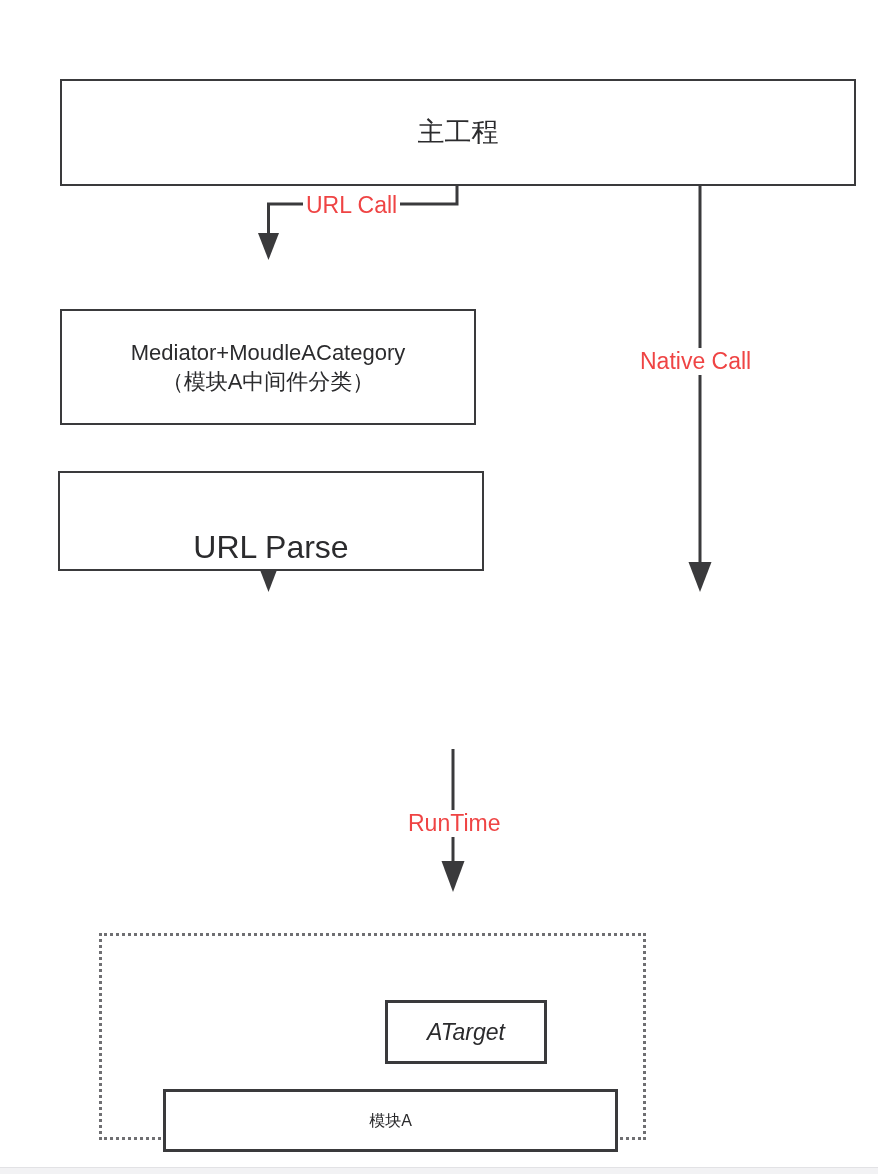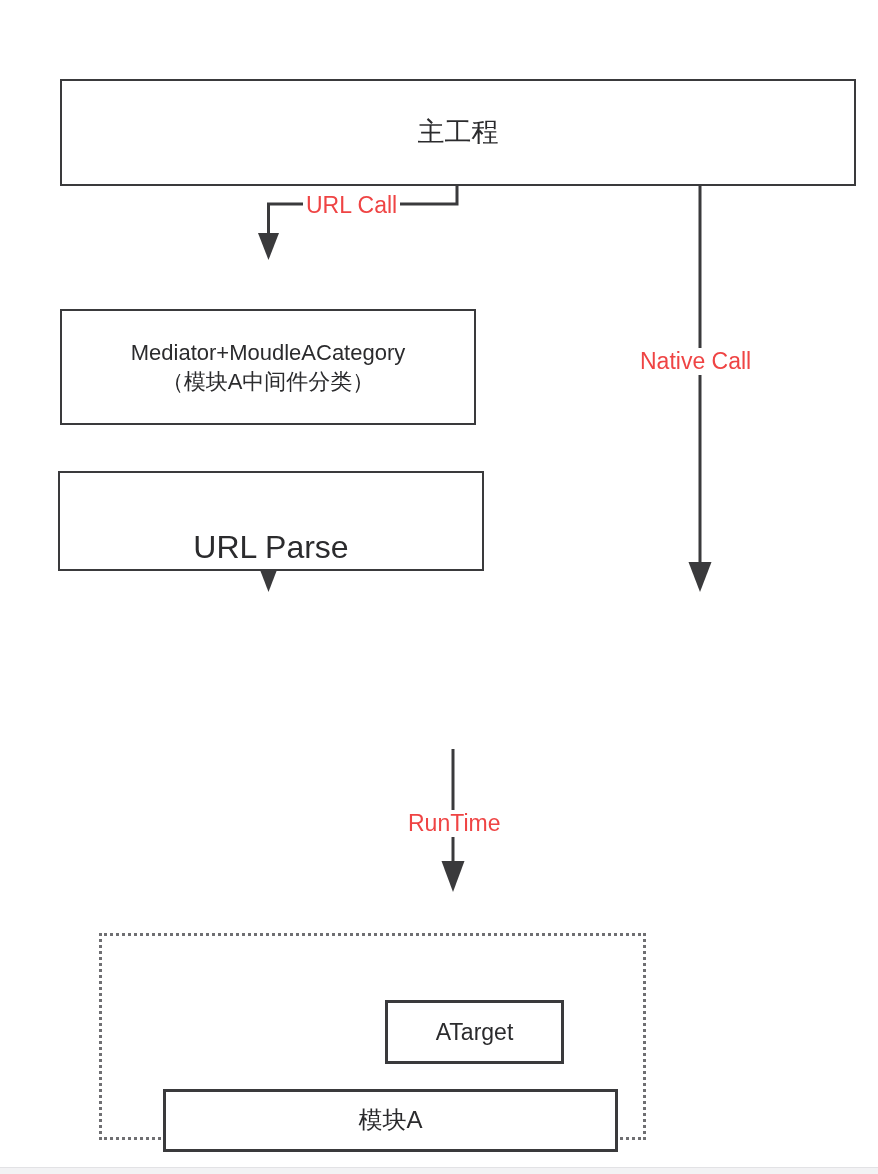--- a/index.html
+++ b/index.html
@@ -37,22 +37,22 @@
   .node .label {
     display: block;
     padding: 0 8px;
   }
 
   
   #node-main         { left: 60px;  top: 32px;   width: 796px; height: 107px; font-size: 27px; }
   #node-category     { left: 60px;  top: 262px;  width: 416px; height: 116px; font-size: 22px; }
   #node-urlparse     { left: 58px;  top: 424px;  width: 426px; height: 100px; font-size: 32px; align-items: flex-end; }
   #node-mediator     { left: 53px;  top: 612px;  width: 801px; height: 137px; font-size: 24px; }
-  #node-atarget      { left: 385px; top: 953px;  width: 179px; height: 64px;  font-size: 23px; border-width: 3px; }
-  #node-modulea      { left: 163px; top: 1042px; width: 455px; height: 63px;  font-size: 24px; border-width: 3px; }
+  #node-atarget      { left: 385px; top: 953px;  width: 162px; height: 64px;  font-size: 23px; border-width: 3px; font-style: italic; }
+  #node-modulea      { left: 163px; top: 1042px; width: 455px; height: 63px;  font-size: 16px; border-width: 3px; }
 
   
   #group-moduleA {
     position: absolute;
     left: 99px;
     top: 933px;
     width: 547px;
     height: 207px;
     box-sizing: border-box;
     border: 3px dotted #6f6f72;

